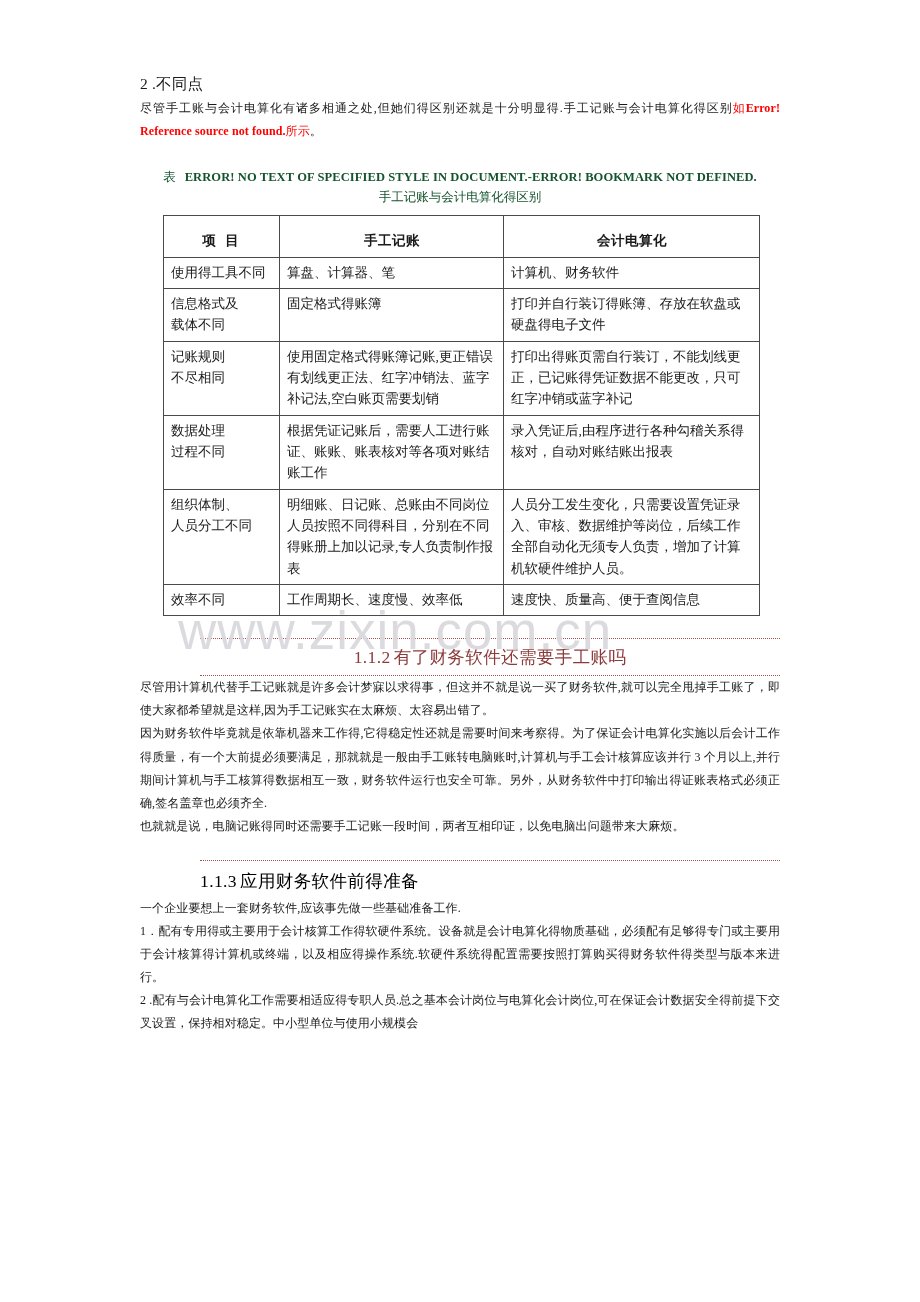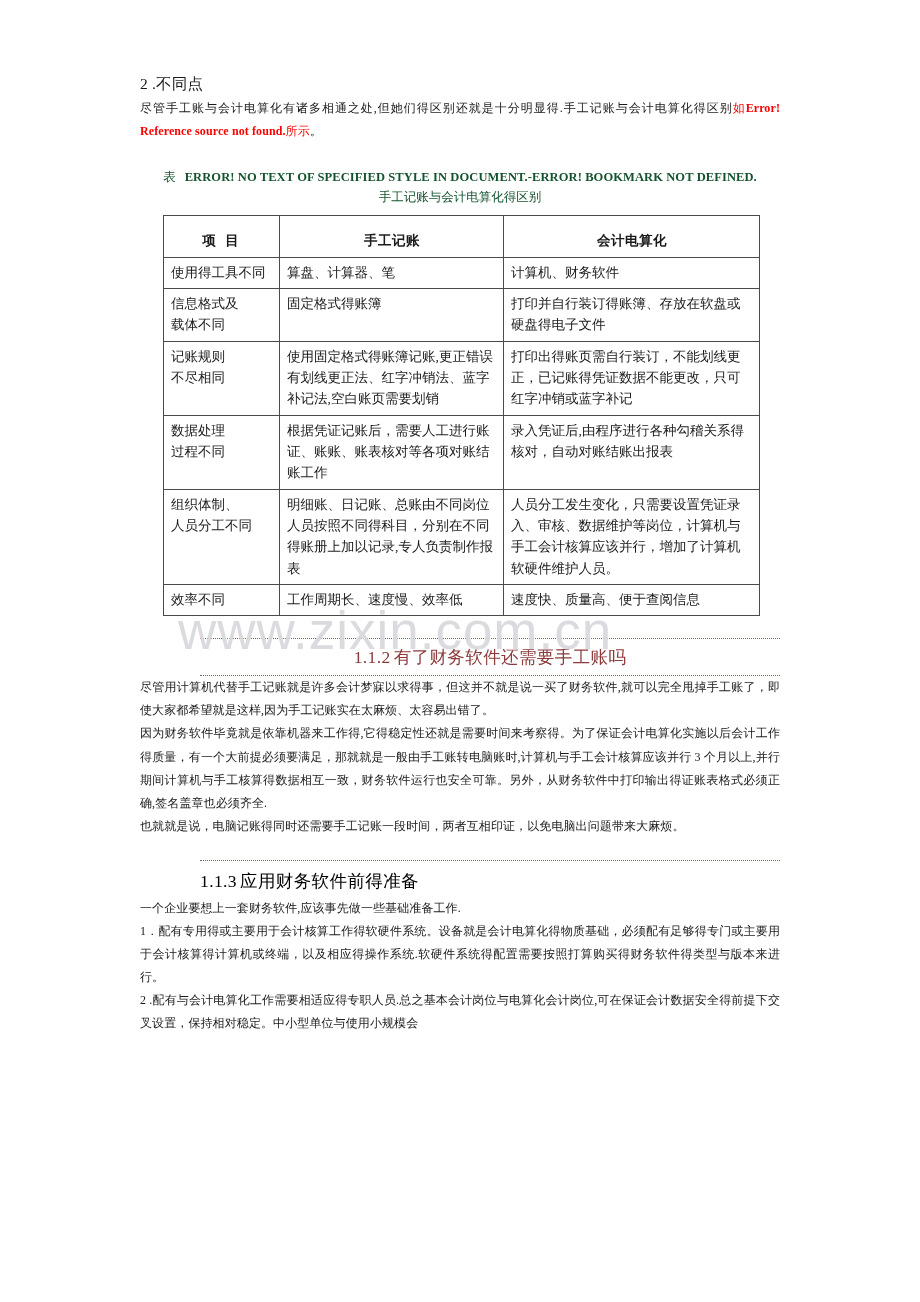--- a/index.html
+++ b/index.html
@@ -203,21 +203,21 @@
           <tr>
             <td style="white-space: pre-line;">数据处理
 过程不同</td>
             <td style="white-space: pre-line;">根据凭证记账后，需要人工进行账证、账账、账表核对等各项对账结账工作</td>
             <td style="white-space: pre-line;">录入凭证后,由程序进行各种勾稽关系得核对，自动对账结账出报表</td>
           </tr>
           <tr>
             <td style="white-space: pre-line;">组织体制、
 人员分工不同</td>
             <td style="white-space: pre-line;">明细账、日记账、总账由不同岗位人员按照不同得科目，分别在不同得账册上加以记录,专人负责制作报表</td>
-            <td style="white-space: pre-line;">人员分工发生变化，只需要设置凭证录入、审核、数据维护等岗位，计算机与手工会计核算应该并行，增加了计算机软硬件维护人员。</td>
+            <td style="white-space: pre-line;">人员分工发生变化，只需要设置凭证录入、审核、数据维护等岗位，后续工作全部自动化无须专人负责，增加了计算机软硬件维护人员。</td>
           </tr>
           <tr>
             <td style="white-space: pre-line;">效率不同</td>
             <td style="white-space: pre-line;">工作周期长、速度慢、效率低</td>
             <td style="white-space: pre-line;">速度快、质量高、便于查阅信息</td>
           </tr>
         </tbody>
     </table>
 
     <div class="sec-head-wrap">

